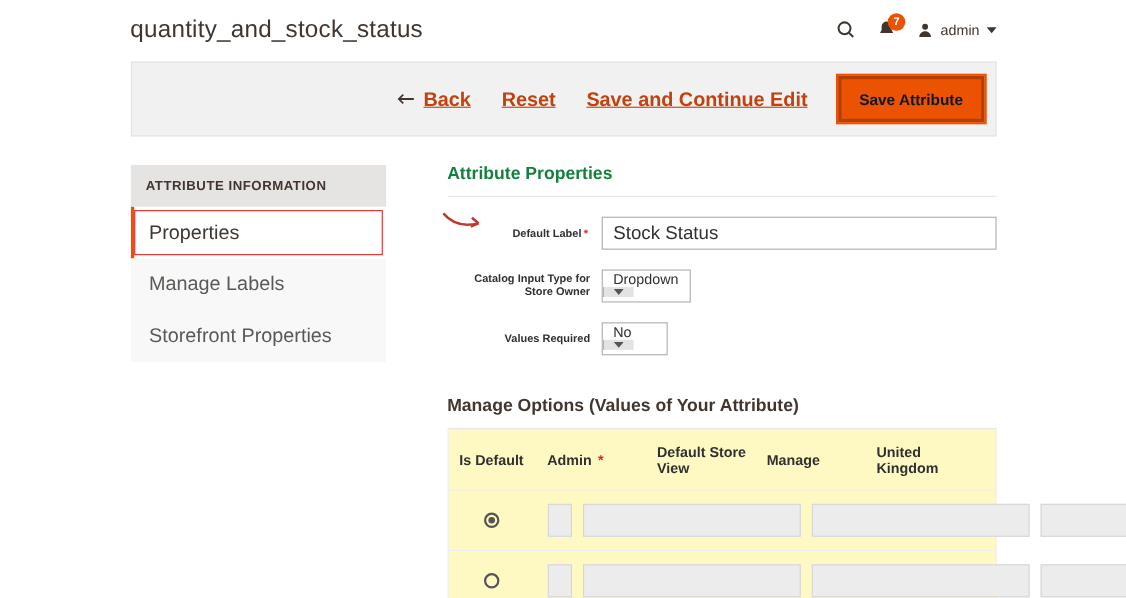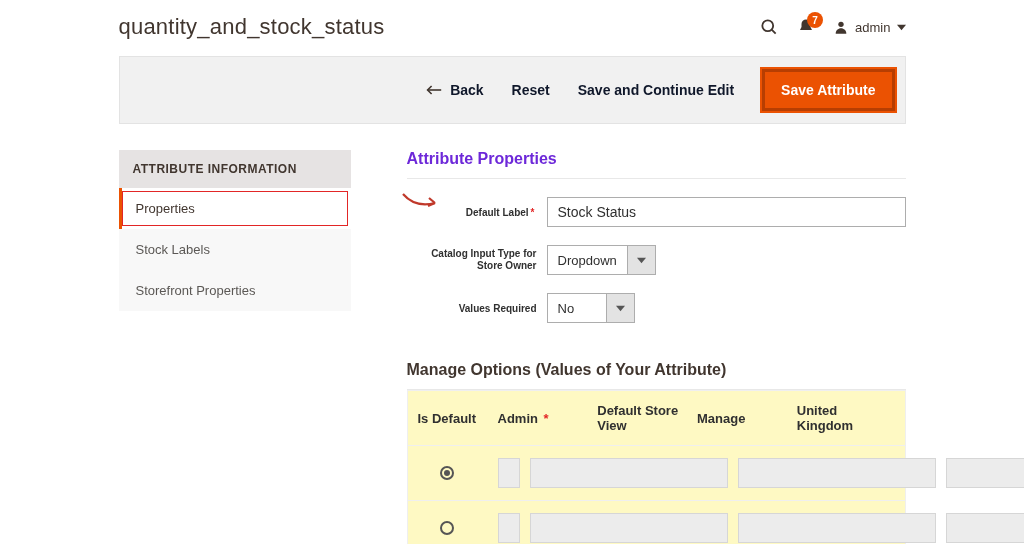--- a/index.html
+++ b/index.html
@@ -60,31 +60,32 @@
     background: #f1f1f1;
     border: 1px solid #e3e3e3;
     display: flex;
     justify-content: flex-end;
     align-items: center;
     gap: 28px;
     padding: 12px 10px;
     margin-top: 4px;
   }
   .action-link {
-    color: #0f172a;
-    font-size: 14px;
-    font-weight: 600;
-    cursor: pointer;
+    color: #c2410c;
+    font-size: 18px;
+    font-weight: 600;
+    cursor: pointer;
+    text-decoration: underline;
   }
   .action-link.back {
     display: flex; align-items: center; gap: 8px;
   }
   .save-btn {
     background: #eb5202;
-    color: #ffffff;
+    color: #0f172a;
     font-size: 14px;
     font-weight: 600;
     padding: 10px 16px;
     cursor: pointer;
     border: 3px solid #b73e02;
     outline: 2px solid #eb5202;
   }
   .content {
     display: flex;
     gap: 56px;
@@ -98,41 +99,41 @@
     background: #e6e3e3;
     font-weight: 700;
     font-size: 12px;
     letter-spacing: 0.04em;
     padding: 12px 14px;
     color: #41362f;
   }
   .side-item {
     background: #f8f8f8;
     padding: 13px 14px;
-    font-size: 13px;
+    font-size: 18px;
     color: #5b5855;
     border-left: 3px solid transparent;
     cursor: pointer;
     position: relative;
   }
   .side-item.active {
     background: #fff;
     border-left: 3px solid #eb5202;
     color: #41362f;
     outline: 1.5px solid #e22626;
     outline-offset: -4px;
   }
   .main {
     flex: 1;
     min-width: 0;
   }
   .section-title {
     font-size: 16px;
     font-weight: 600;
-    color: #6d28d9;
+    color: #15803d;
     padding-bottom: 10px;
     border-bottom: 1px solid #e8e8e8;
     margin-bottom: 18px;
     position: relative;
   }
   .arrow-annot {
     position: absolute;
     left: -6px;
     top: 42px;
     width: 44px; height: 18px;
@@ -151,29 +152,30 @@
     font-weight: 600;
     color: #303030;
   }
   .req { color: #e22626; padding: 0 2px; }
   .text-input {
     flex: 1;
     max-width: 410px;
     height: 30px;
     border: 1px solid #adadad;
     padding: 0 10px;
-    font-size: 14px;
+    font-size: 17px;
     color: #303030;
     background: #fff;
   }
   .select-wrap {
     display: flex; align-items: stretch;
     border: 1px solid #adadad;
     height: 30px;
     background: #fff;
+    flex-direction: column;
   }
   .select-wrap .select-text {
     padding: 0 10px;
     font-size: 13px;
     display: flex; align-items: center;
     min-width: 58px;
     color: #303030;
   }
   .select-wrap .select-caret {
     width: 28px;
@@ -285,21 +287,21 @@
     <span class="save-btn">Save Attribute</span>
   </div>
 
   <div class="content">
     <div class="sidebar">
       <div class="side-head">ATTRIBUTE INFORMATION</div>
       <div class="side-item active">
         <span>Properties</span>
       </div>
       <div class="side-item">
-        <span>Stock Labels</span>
+        <span>Manage Labels</span>
       </div>
       <div class="side-item">
         <span>Storefront Properties</span>
       </div>
     </div>
 
     <div class="main">
       <div class="section-title">
         <span>Attribute Properties</span>
         <svg class="arrow-annot" viewBox="0 0 44 18">

